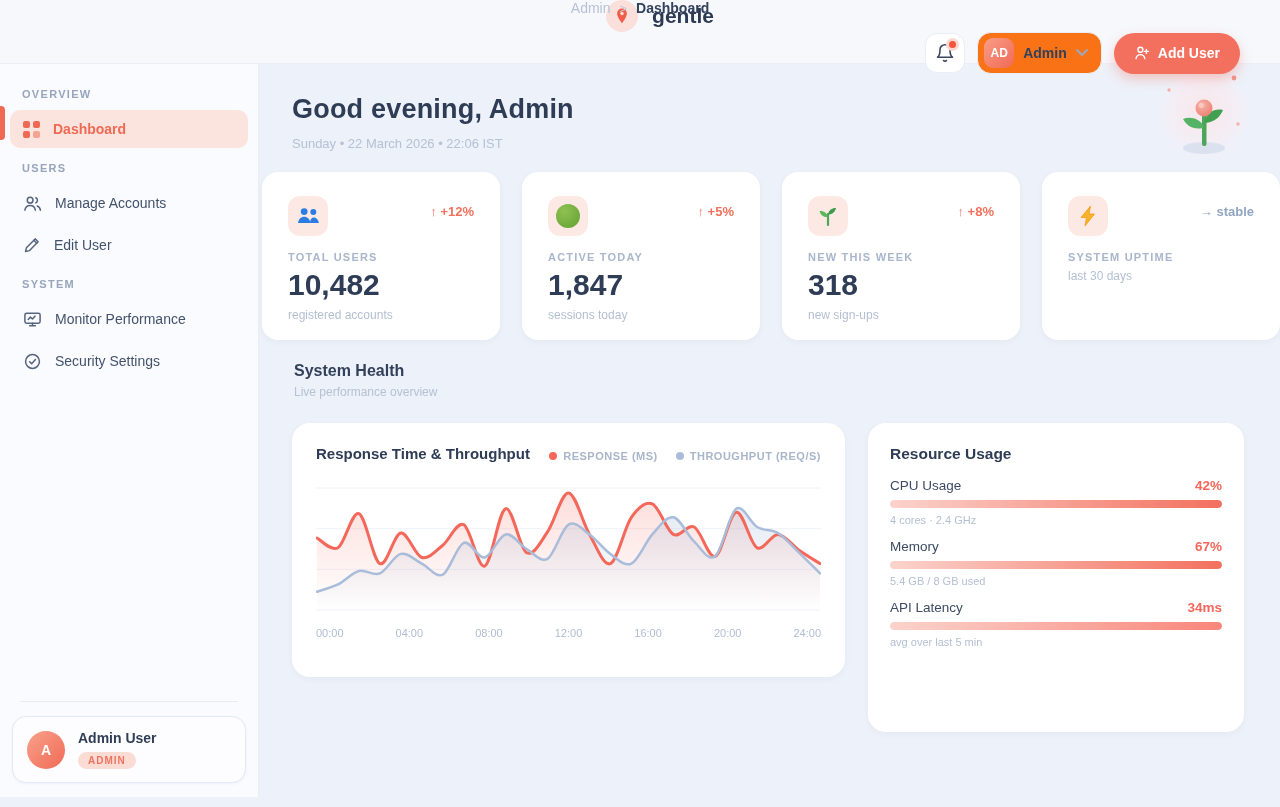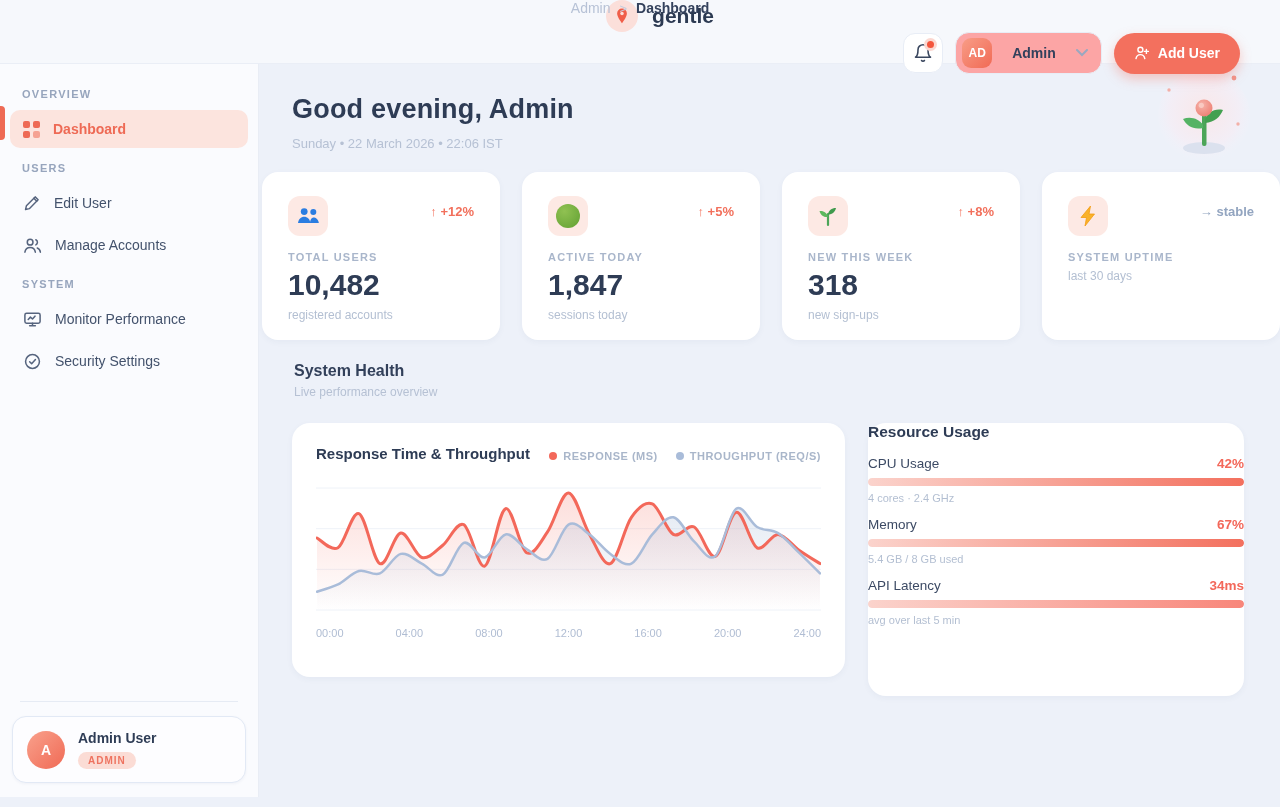--- a/index.html
+++ b/index.html
@@ -16,21 +16,21 @@
   .breadcrumb { position:absolute; left:50%; transform:translateX(-50%); font-size:14px;
     display:flex; gap:9px; align-items:center; }
   .bc-dim { color:#b7c2d6; cursor:pointer; }
   .bc-sep { color:#c3cbdc; font-size:13px; }
   .bc-cur { color:#33415c; font-weight:bold; }
   .top-actions { margin-left:auto; margin-right:40px; display:flex; align-items:center; gap:12px; }
   .icon-btn { position:relative; width:40px; height:40px; border-radius:12px; background:#fff;
     border:1px solid #e8edf6; display:flex; align-items:center; justify-content:center; cursor:pointer; }
   .notif-dot { position:absolute; top:7px; right:8px; width:7px; height:7px; border-radius:50%;
     background:#f4553c; box-shadow:0 0 0 3px #fbd8d1; }
-  .account-pill { display:flex; align-items:center; gap:20px; background:#fca5a5;
+  .account-pill { display:flex; align-items:center; gap:9px; background:#f97316;
     border:1px solid #e8edf6; border-radius:14px; padding:0 13px 0 6px; height:42px; cursor:pointer; }
   .avatar-sm { width:30px; height:30px; border-radius:9px;
     background:linear-gradient(135deg,#f89d87,#f16a55); color:#fff; font-weight:bold; font-size:12px;
     display:flex; align-items:center; justify-content:center; }
   .account-name { font-size:14px; font-weight:bold; color:#33415c; }
   .add-user-btn { display:flex; align-items:center; gap:8px; background:#f3705e; color:#fff;
     border:none; border-radius:21px; height:41px; padding:0 20px; font-size:14px; font-weight:bold;
     cursor:pointer; box-shadow:0 5px 12px rgba(243,112,94,.35); font-family:inherit; }
 
   
@@ -89,21 +89,21 @@
   .chart-head { display:flex; justify-content:space-between; align-items:flex-end; }
   .chart-title { font-size:15px; font-weight:bold; color:#2e3c55; }
   .legend { display:flex; gap:18px; align-items:center; }
   .legend-item { display:flex; gap:6px; align-items:center; font-size:11px; letter-spacing:.5px;
     color:#a9b6ca; font-weight:bold; }
   .legend-dot { width:8px; height:8px; border-radius:50%; flex:none; }
   #perf-chart { display:block; margin-top:10px; }
   .x-labels { display:flex; justify-content:space-between; font-size:11px; color:#b0bdd3;
     padding:3px 0 0; }
 
-  .resource-card { flex:1; height:273px; background:#fff; border-radius:18px; 
+  .resource-card { flex:1; height:309px; background:#fff; border-radius:18px; padding:22px;
     box-shadow:0 2px 6px rgba(50,70,120,.05); }
   .resource-title { font-size:15.5px; font-weight:bold; color:#2e3c55; margin-bottom:15px; }
   .meter { margin-bottom:13px; }
   .meter-head { display:flex; justify-content:space-between; font-size:13.5px; color:#3c4a64; }
   .meter-value { font-weight:bold; }
   .meter-bar { height:8px; border-radius:4px; margin-top:7px; overflow:hidden; background:#f3f5fa; }
   .meter-bar-fill { height:100%; border-radius:4px; width:100%; }
   .meter-sub { margin-top:6px; font-size:11px; color:#b3bfd2; }
 </style>
 </head>
@@ -159,33 +159,33 @@
         <rect x="0" y="0" width="7" height="7" rx="2" fill="#ee6a55"></rect>
         <rect x="10" y="0" width="7" height="7" rx="2" fill="#ee6a55"></rect>
         <rect x="0" y="10" width="7" height="7" rx="2" fill="#ee6a55"></rect>
         <rect x="10" y="10" width="7" height="7" rx="2" fill="#f5a293"></rect>
       </svg>
     <span>Dashboard</span>
   </div>
 
   <div class="side-label">USERS</div>
   <div class="nav-item">
-    <svg width="18" height="18" viewBox="0 0 20 20" fill="none" stroke="#56647e" stroke-width="1.6" stroke-linecap="round" stroke-linejoin="round">
-        <path d="M13.5 3.2l3.3 3.3L7 16.3l-4.2 1 1-4.2z"></path>
-        <path d="M12 4.7l3.3 3.3"></path>
-      </svg>
-    <span>Edit User</span>
-  </div>
-  <div class="nav-item">
     <svg width="19" height="19" viewBox="0 0 20 20" fill="none" stroke="#56647e" stroke-width="1.6" stroke-linecap="round">
         <circle cx="7.5" cy="6.5" r="3"></circle>
         <path d="M2 17c.5-3 2.6-4.8 5.5-4.8S12.5 14 13 17"></path>
         <path d="M13.5 4a3 3 0 0 1 0 5.4M15 12.6c2 .7 3 2.3 3.3 4.4"></path>
       </svg>
     <span>Manage Accounts</span>
+  </div>
+  <div class="nav-item">
+    <svg width="18" height="18" viewBox="0 0 20 20" fill="none" stroke="#56647e" stroke-width="1.6" stroke-linecap="round" stroke-linejoin="round">
+        <path d="M13.5 3.2l3.3 3.3L7 16.3l-4.2 1 1-4.2z"></path>
+        <path d="M12 4.7l3.3 3.3"></path>
+      </svg>
+    <span>Edit User</span>
   </div>
 
   <div class="side-label">SYSTEM</div>
   <div class="nav-item">
     <svg width="19" height="19" viewBox="0 0 20 20" fill="none" stroke="#56647e" stroke-width="1.6" stroke-linecap="round" stroke-linejoin="round">
         <rect x="2" y="3.5" width="16" height="10.5" rx="1.8"></rect>
         <path d="M5.5 10l2.3-2.5 2.2 2 2.6-3"></path>
         <path d="M10 14v2.3M7 16.6h6"></path>
       </svg>
     <span>Monitor Performance</span>

